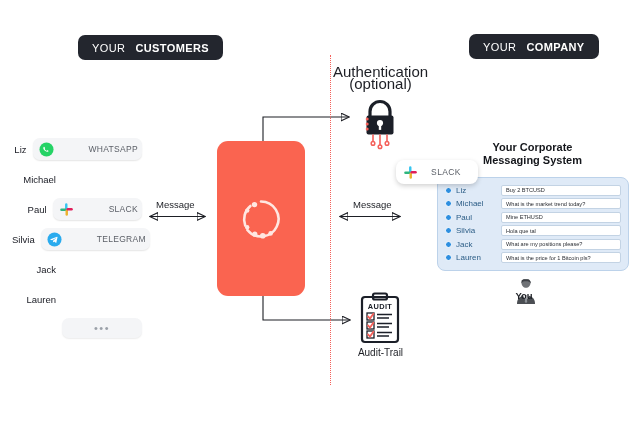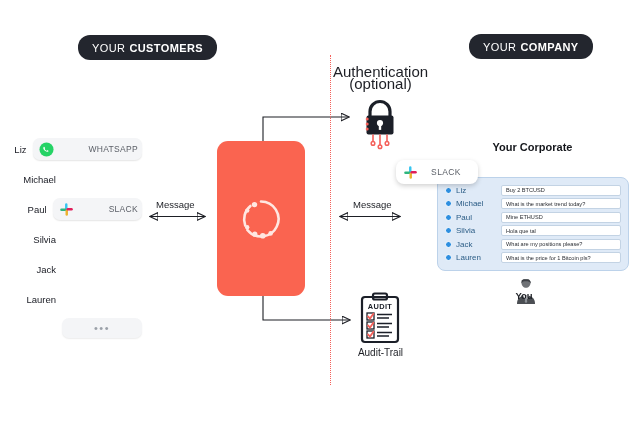--- a/index.html
+++ b/index.html
@@ -14,32 +14,32 @@
     overflow: hidden;
     font-family: "Liberation Sans", sans-serif;
     color: #1d1f25;
   }
 
   
   .badge {
     position: absolute;
     background: #23262e;
     color: #ffffff;
-    border-radius: 12px;
+    border-radius: 7px;
     font-size: 11px;
     letter-spacing: .4px;
     display: flex;
     align-items: center;
     justify-content: center;
     padding: 0 14px;
     height: 25px;
     white-space: nowrap;
   }
   .badge .thin { font-weight: 400; }
-  .badge .bold { font-weight: 700; margin-left: 4px; }
+  .badge .bold { font-weight: 700; margin-left: 10px; }
 
   #badge-customers { left: 78px; top: 35px; }
   #badge-company   { left: 469px; top: 34px; }
 
   
   #divider {
     position: absolute;
     left: 330px;
     top: 55px;
     width: 0;
@@ -330,20 +330,27 @@
         <rect x="2.6" y="13.9" width="13.4" height="5.2" rx="2.6" fill="#2eb67d"></rect>
         <rect x="13.9" y="16" width="5.2" height="13.4" rx="2.6" fill="#ecb22e"></rect>
         <rect x="16" y="12.9" width="13.4" height="5.2" rx="2.6" fill="#e01e5a"></rect>
       </svg>
       <span class="label">SLACK</span>
     </div>
   </div>
 
   <div class="channel-row">
     <div class="channel-name">Silvia</div>
+    <div class="channel-pill">
+      <svg class="ch-icon" viewBox="0 0 32 32">
+        <circle cx="16" cy="16" r="15" fill="#2aabee"></circle>
+        <path d="M7.4 15.6l14-5.4c.65-.25 1.2.15 1 1.1l-2.4 11.2c-.17.78-.64.97-1.3.6l-3.6-2.65-1.73 1.67c-.19.19-.35.35-.72.35l.26-3.68 6.7-6.05c.29-.26-.07-.4-.45-.15l-8.28 5.2-3.57-1.12c-.77-.24-.79-.77.16-1.14z" fill="#ffffff"></path>
+      </svg>
+      <span class="label">TELEGRAM</span>
+    </div>
   </div>
 
   <div class="channel-row">
     <div class="channel-name">Jack</div>
   </div>
 
   <div class="channel-row">
     <div class="channel-name">Lauren</div>
   </div>
 
@@ -397,20 +404,21 @@
   <path d="M10 33.4 L12 35.6 L15.4 30.8" fill="none" stroke="#f4605a" stroke-width="1.9" stroke-linecap="round"></path>
   <path d="M19 31.5h15 M19 35h12" stroke="#1b1f28" stroke-width="1.5"></path>
   <rect x="9" y="39" width="7" height="7" fill="none" stroke="#1b1f28" stroke-width="1.3"></rect>
   <path d="M10 42.4 L12 44.6 L15.4 39.8" fill="none" stroke="#f4605a" stroke-width="1.9" stroke-linecap="round"></path>
   <path d="M19 40.5h15 M19 44h12" stroke="#1b1f28" stroke-width="1.5"></path>
 </svg>
 <div id="audit-caption">Audit-Trail</div>
 
 <div id="corp-title">
   <span>Your Corporate</span><br>
+  <span>Messaging System</span>
 </div>
 
 <div id="corp-panel">
   <div class="rows">
     <div class="corp-row">
       <span class="corp-bullet"></span>
       <span class="corp-name">Liz</span>
       <span class="corp-msg">Buy 2 BTCUSD</span>
     </div>
     <div class="corp-row">

